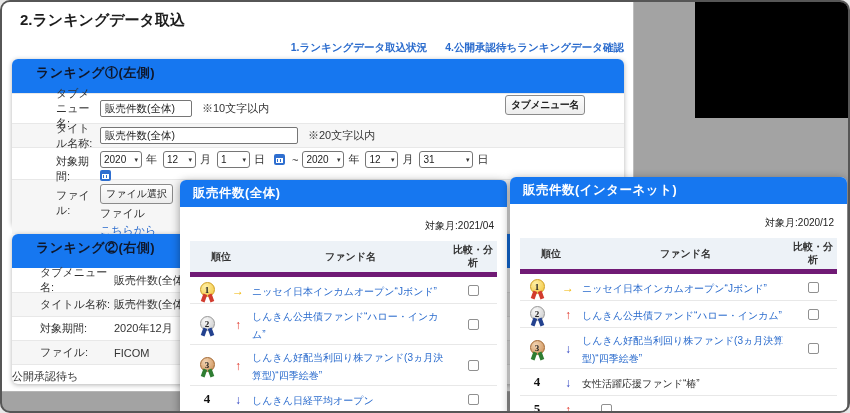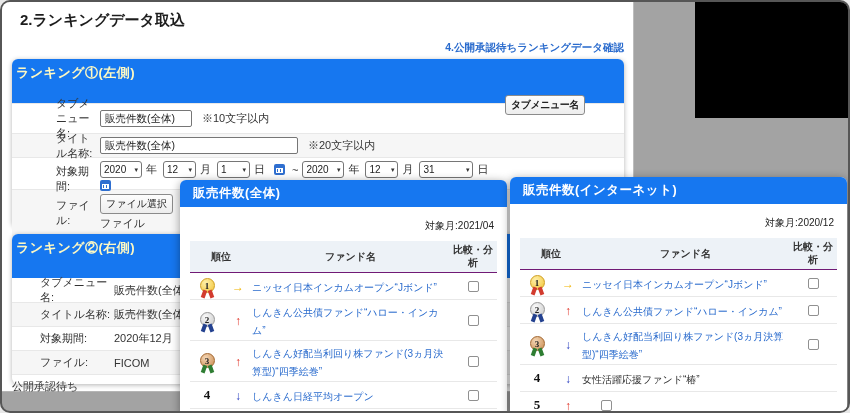--- a/index.html
+++ b/index.html
@@ -10,22 +10,22 @@
   
   .page { position:absolute; left:0; top:0; width:632px; height:390px; background:#fff;
           border-right:1px solid #bdbdbd; border-bottom:1px solid #b5b5b5; }
   .page-title { position:absolute; left:18px; top:9px; font-size:15px; font-weight:bold; color:#1c1c1c; }
   .nav-links { position:absolute; left:0; top:39px; width:622px; display:flex; justify-content:flex-end; gap:18px; }
   .nav-link { font-size:10.5px; font-weight:bold; color:#2a6bcd; cursor:pointer; white-space:nowrap; }
 
   
   .card { position:absolute; left:10px; width:612px; background:#fff; border-radius:6px;
           box-shadow:0 1px 5px rgba(0,0,0,.30); }
-  .card-head { height:44px; background:var(--accent); border-radius:6px 6px 0 0; color:#fef9c3;
-               font-size:13px; font-weight:bold; line-height:27px; padding-left:4px; letter-spacing:.5px; }
+  .card-head { height:34px; background:var(--accent); border-radius:6px 6px 0 0; color:#0f172a;
+               font-size:13px; font-weight:bold; line-height:27px; padding-left:24px; letter-spacing:.5px; }
   #card1 { top:57px; height:168px; }
   #card2 { top:232px; height:150px; }
 
   .f-row { display:flex; align-items:center; border-top:1px solid #e8e8e8; }
   .f-row:first-of-type { border-top:none; }
   .f-row.alt { background:#f6f6f6; }
   .f-label { width:88px; padding-left:44px; font-size:11px; color:#333; flex:none; }
   .txt-input { height:17px; border:1px solid #767676; border-radius:2px; background:#fff;
                font-size:10.5px; color:#222; padding:0 4px; font-family:"Liberation Sans",sans-serif; }
   .note { font-size:11px; color:#333; margin-left:10px; }
@@ -60,21 +60,21 @@
   
   .popup { position:absolute; background:#fff; box-shadow:0 2px 10px rgba(0,0,0,.40); border-radius:6px 6px 0 0; }
   #popup1 { left:178px; top:178px; width:327px; height:235px; }
   #popup2 { left:508px; top:175px; width:337px; height:238px; }
   .popup-head { height:27px; background:var(--accent); border-radius:6px 6px 0 0; color:#fff;
                 font-size:12.5px; font-weight:bold; line-height:27px; padding-left:13px; letter-spacing:.5px; }
   .popup-body { padding:0 10px; }
   .target-month { text-align:right; font-size:10px; color:#222; margin:12px 3px 8px 0; }
   .p-table { width:100%; }
   .p-thead { display:flex; align-items:center; background:#edf2f7; min-height:29px;
-             border-bottom:1px solid #701a75; }
+             border-bottom:5px solid #701a75; }
   .th { font-size:10px; font-weight:bold; color:#333; text-align:center; }
   .th-rank { width:62px; flex:none; }
   .th-name { flex:1; }
   .th-cb { width:48px; flex:none; line-height:1.25; padding:3px 0; }
   .p-row { display:flex; align-items:center; min-height:27px; border-bottom:1px solid #e8e8e8; padding:2px 0; }
   .c-rank { width:34px; flex:none; display:flex; justify-content:center; }
   .c-arrow { width:28px; flex:none; text-align:center; }
   .c-name { flex:1; }
   .c-cb { width:48px; flex:none; display:flex; justify-content:center; }
   .fund-link { font-size:10px; color:#2a6bcd; cursor:pointer; }
@@ -103,20 +103,21 @@
 </style>
 </head>
 <body>
 
 <div class="frame">
 
   <div class="page">
     <div class="page-title">2.ランキングデータ取込</div>
 
     <div class="nav-links">
+      <span class="nav-link">1.ランキングデータ取込状況</span>
       <span class="nav-link">4.公開承認待ちランキングデータ確認</span>
     </div>
 
     <div class="card" id="card1">
       <div class="card-head">ランキング①(左側)</div>
 
       <div class="f-row" style="height:30px;">
         <div class="f-label">タブメニュー名:</div>
         <input class="txt-input" style="width: 92px;" value="販売件数(全体)">
         <span class="note">※10文字以内</span>

